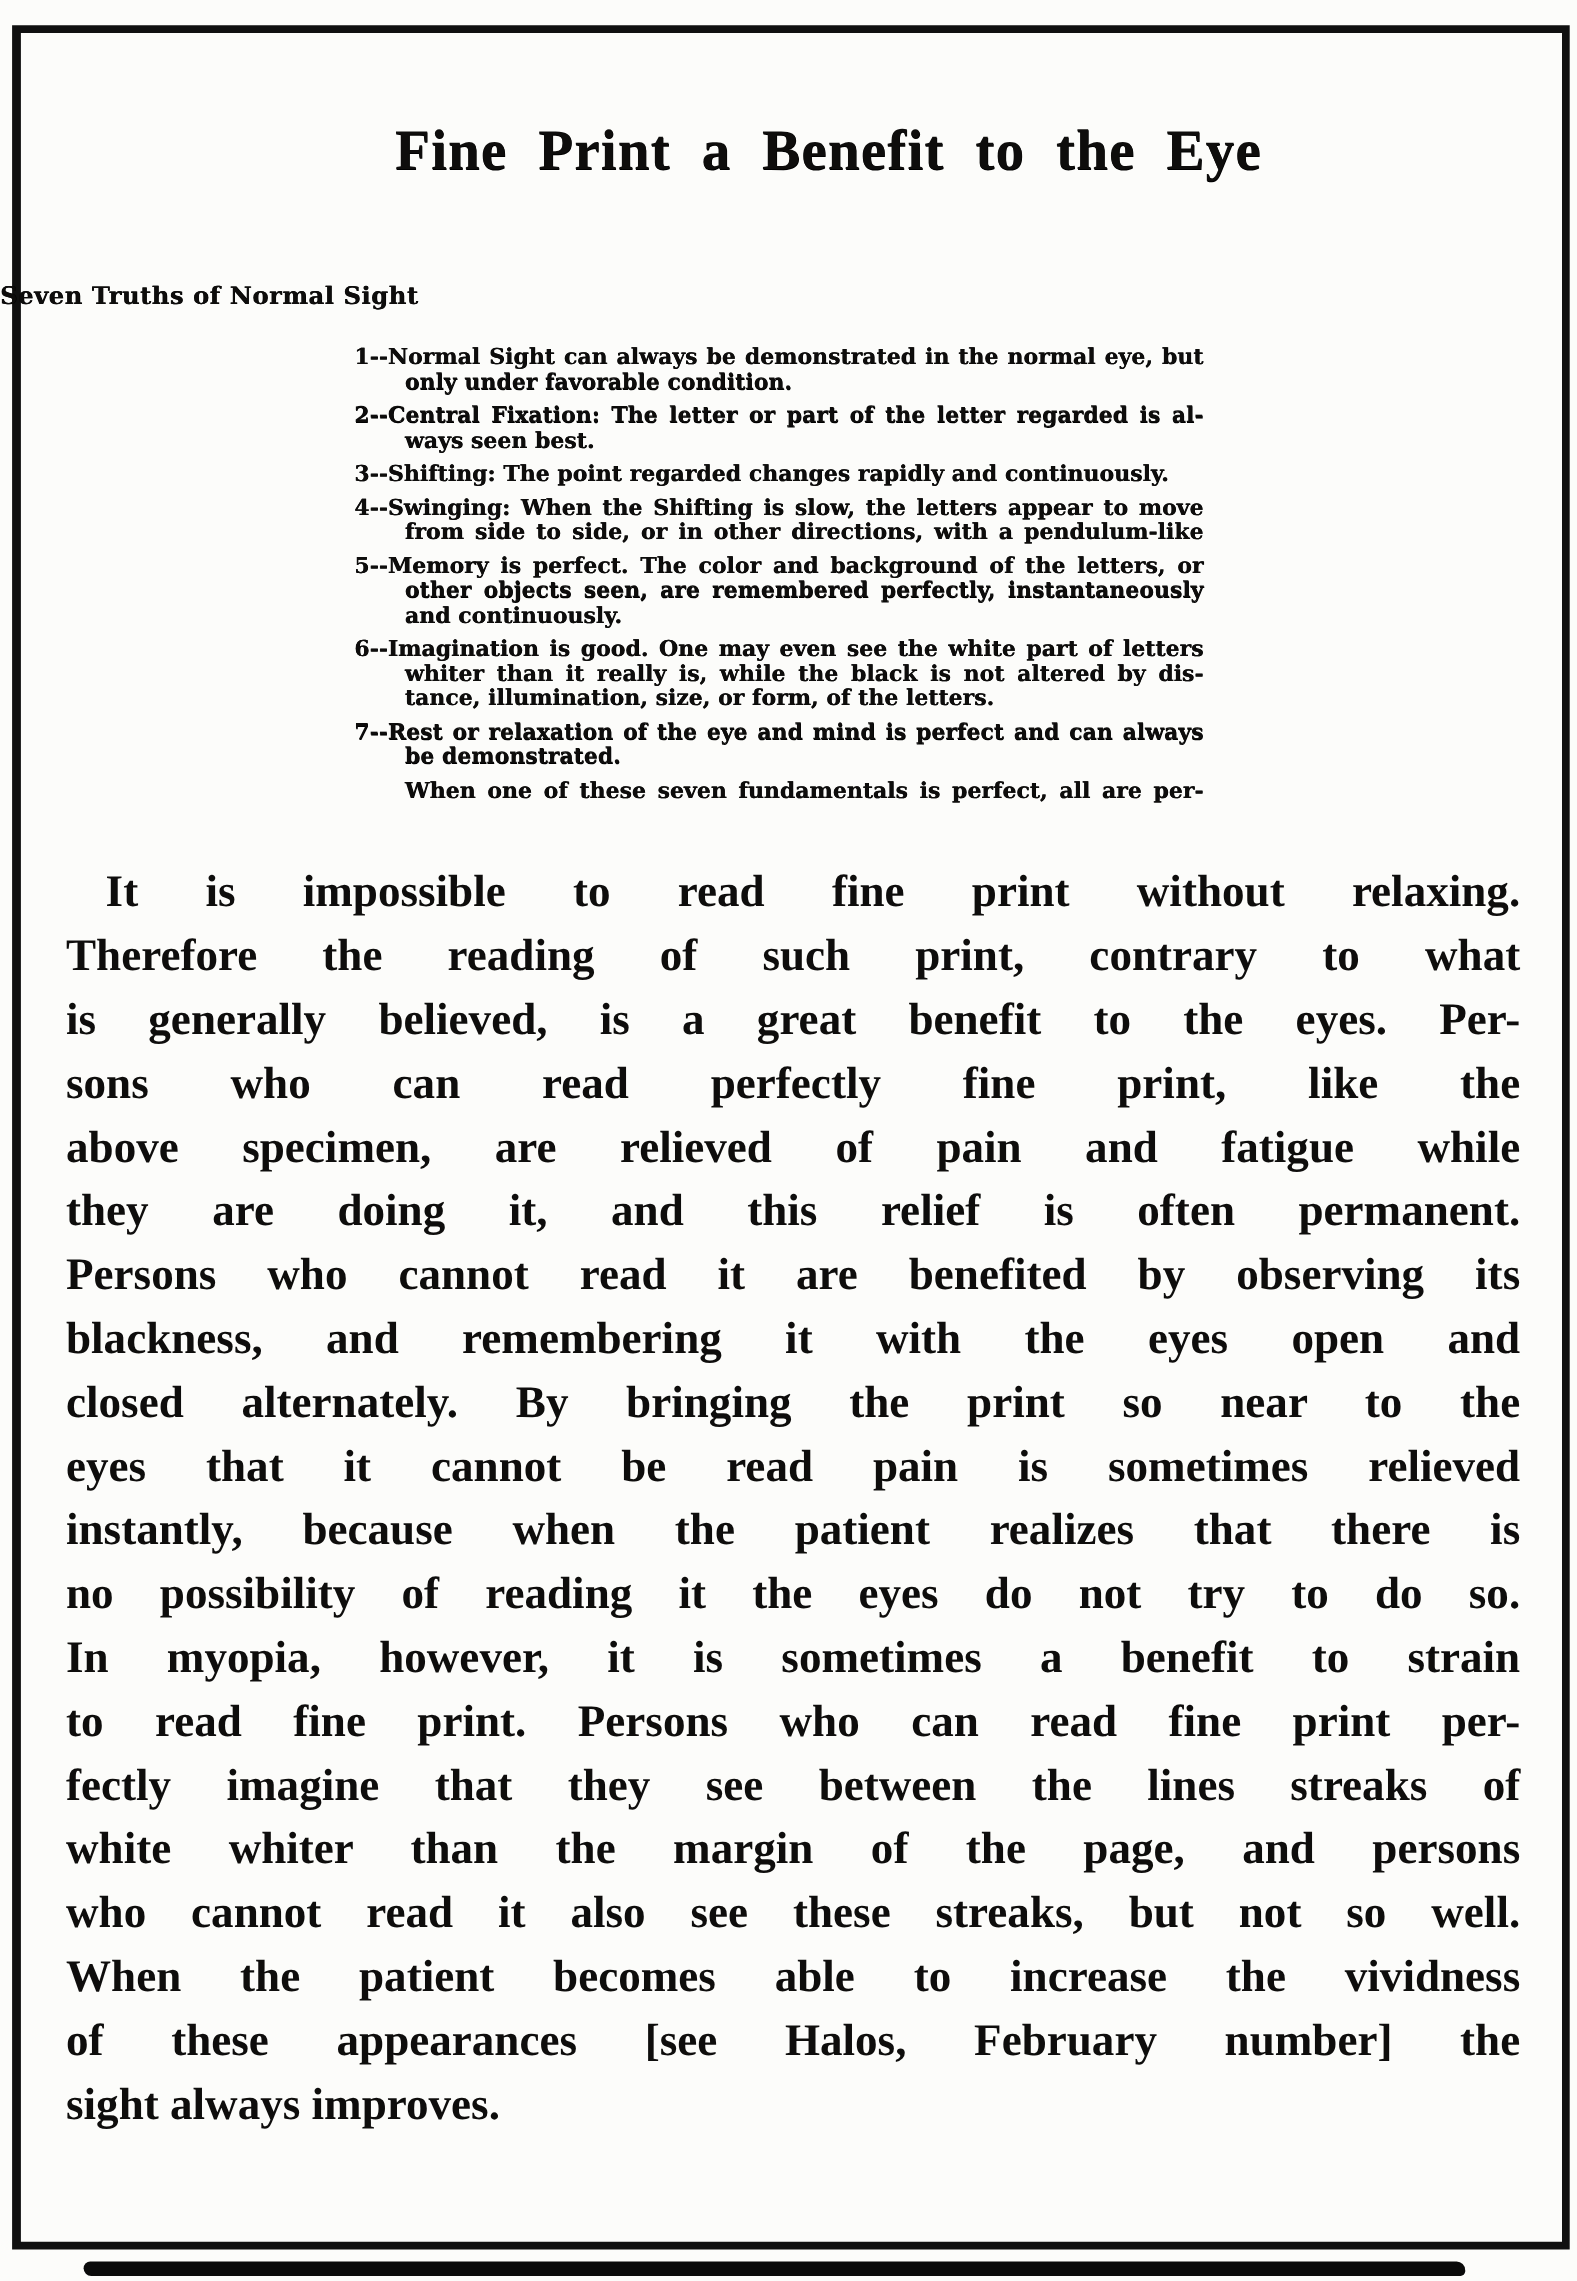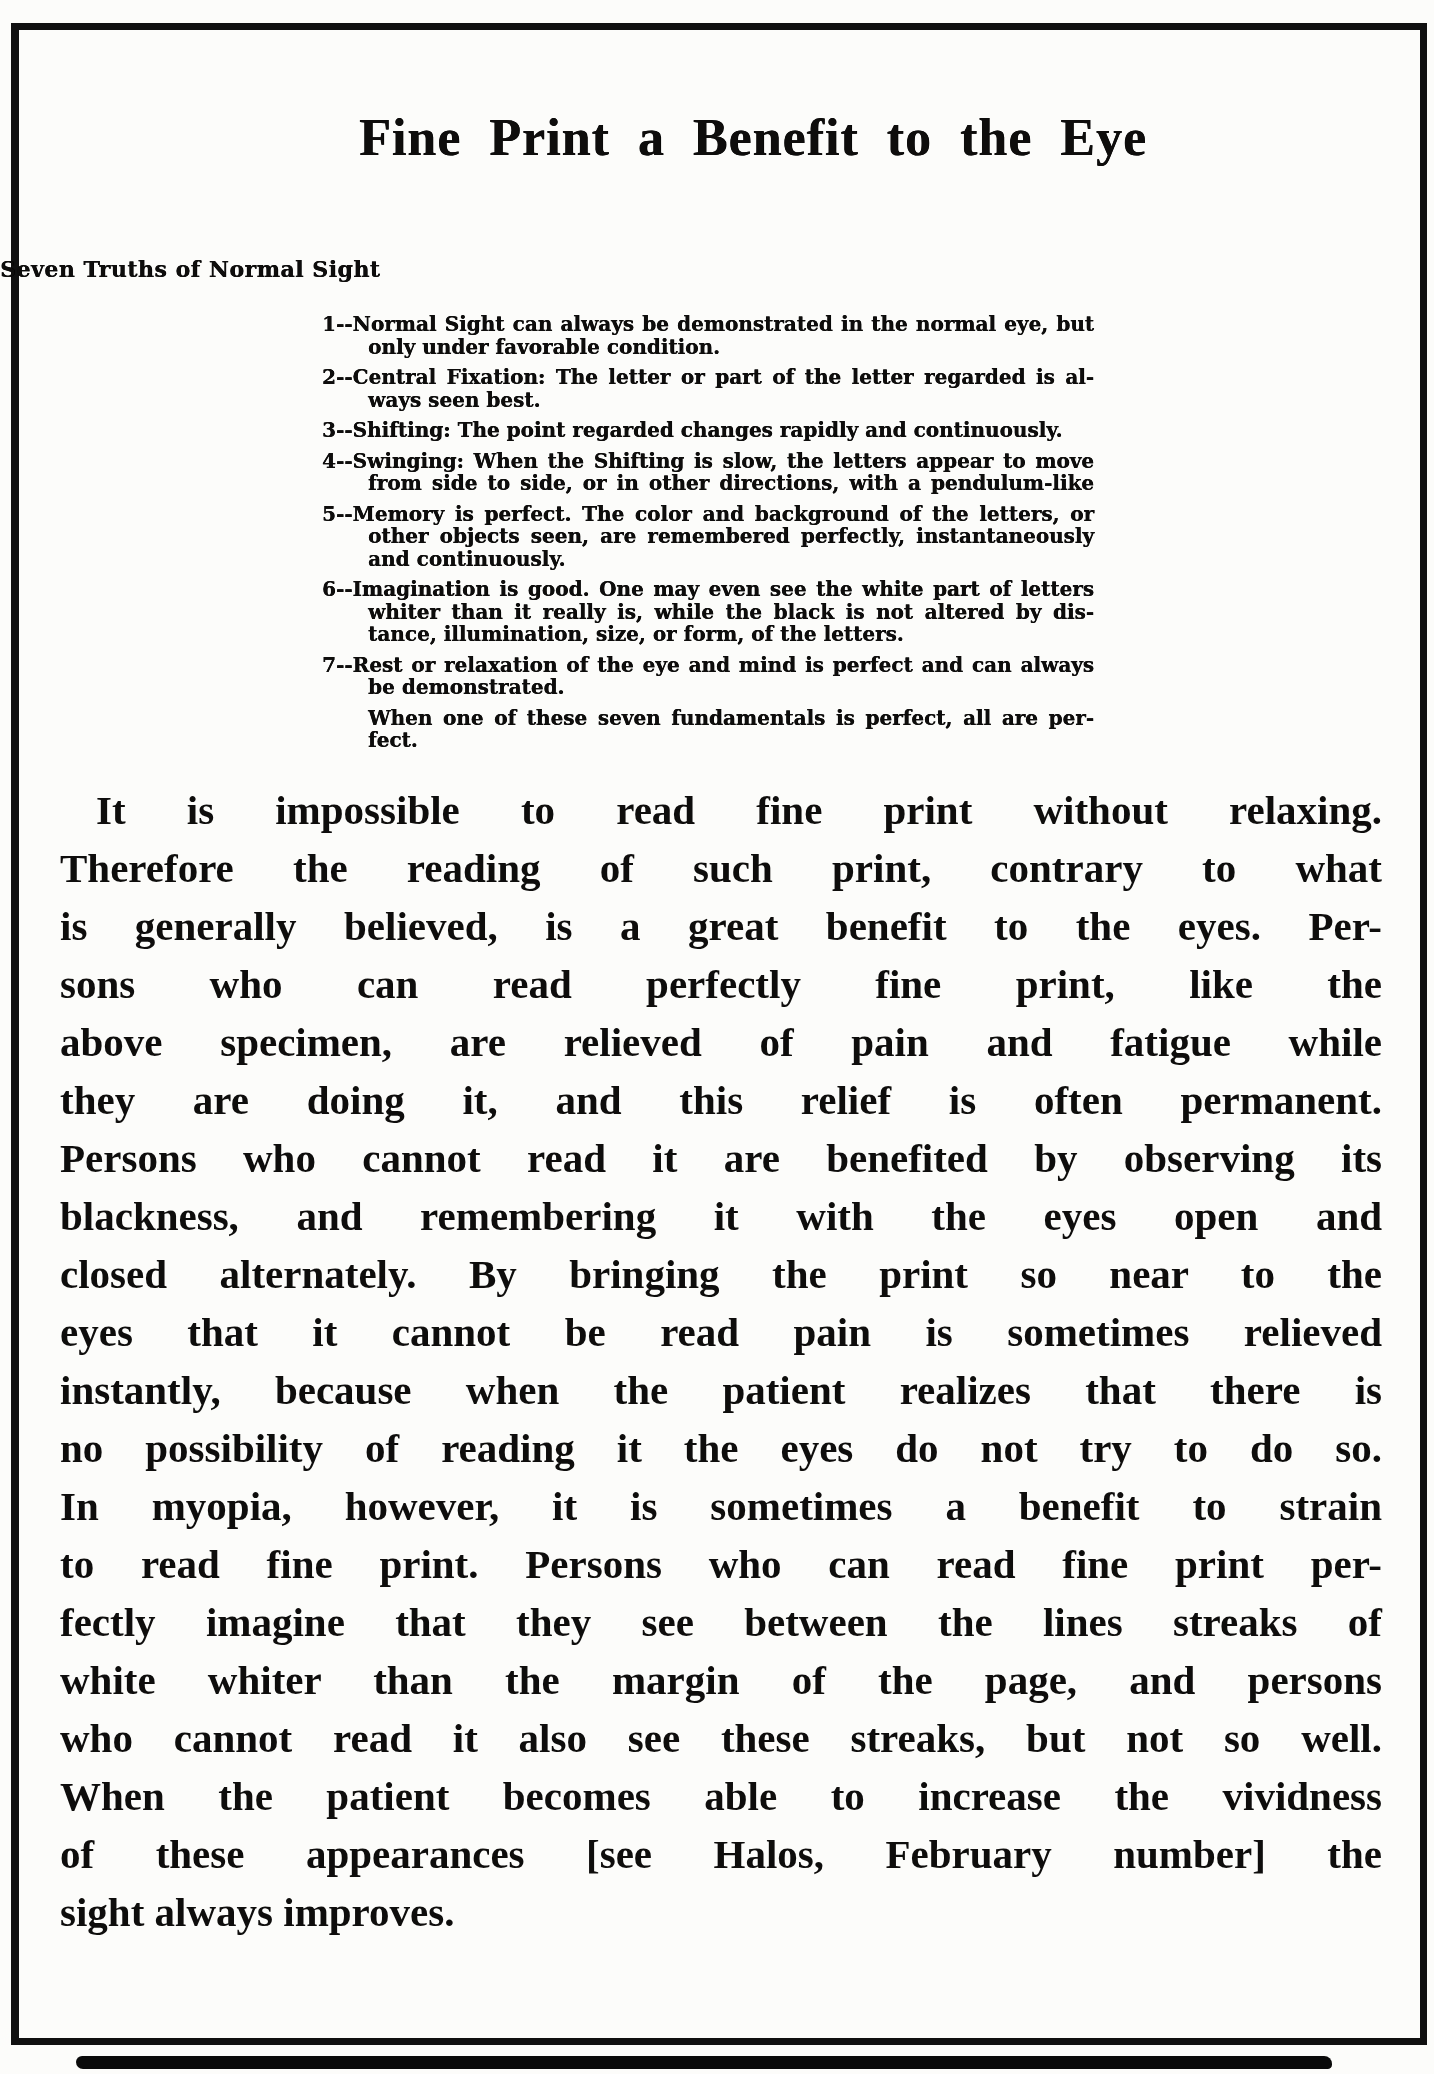--- a/index.html
+++ b/index.html
@@ -103,21 +103,20 @@
       <div class="t-line j">6--Imagination is good. One may even see the white part of letters</div>
       <div class="t-line cont j">whiter than it really is, while the black is not altered by dis-</div>
       <div class="t-line cont">tance, illumination, size, or form, of the letters.</div>
     </div>
     <div class="t-item">
       <div class="t-line j">7--Rest or relaxation of the eye and mind is perfect and can always</div>
       <div class="t-line cont">be demonstrated.</div>
     </div>
     <div class="t-item">
       <div class="t-line cont j">When one of these seven fundamentals is perfect, all are per-</div>
-      <div class="t-line cont">fect.</div>
     </div>
   </div>
 
   <div class="bodytext">
     <div class="b-line indent j">It is impossible to read fine print without relaxing.</div>
     <div class="b-line j">Therefore the reading of such print, contrary to what</div>
     <div class="b-line j">is generally believed, is a great benefit to the eyes. Per-</div>
     <div class="b-line j">sons who can read perfectly fine print, like the</div>
     <div class="b-line j">above specimen, are relieved of pain and fatigue while</div>
     <div class="b-line j">they are doing it, and this relief is often permanent.</div>

